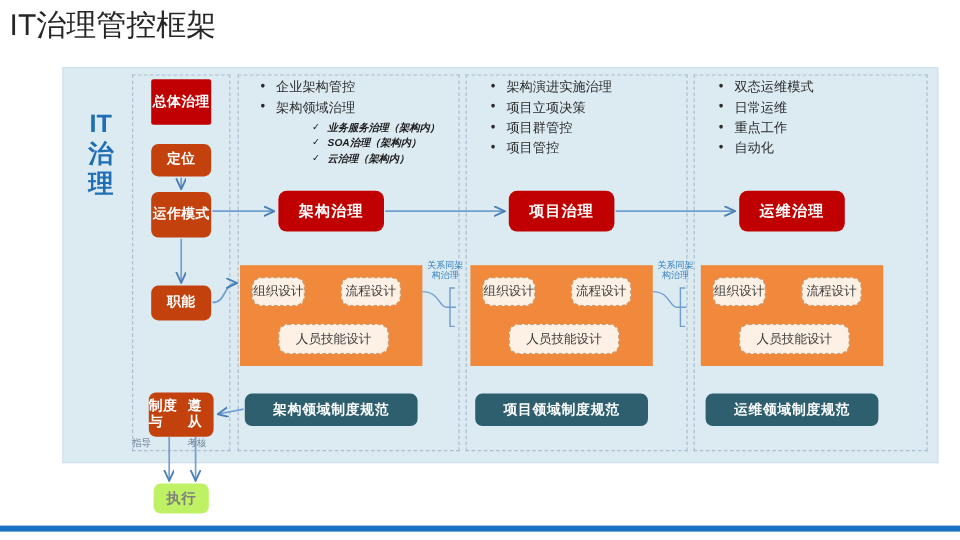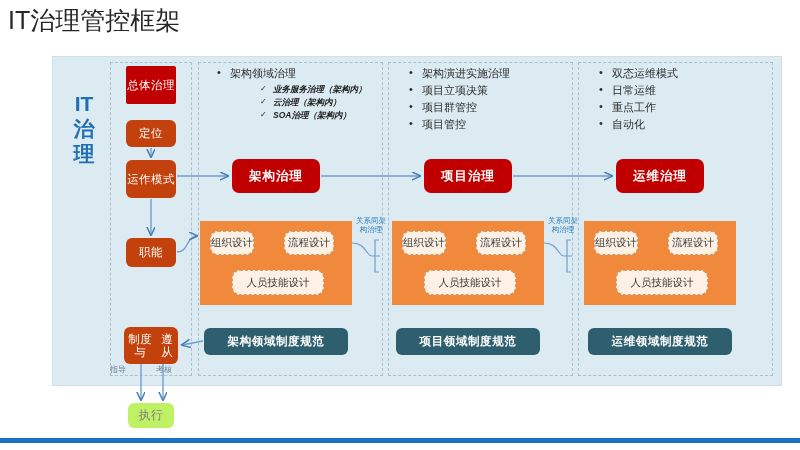--- a/index.html
+++ b/index.html
@@ -30,21 +30,21 @@
   
   .region{position:absolute;border:1px dashed #aabfd0;box-sizing:border-box;}
   #region-left{left:110px;top:62px;width:82px;height:314px;}
   #region-arch{left:198px;top:62px;width:185px;height:314px;}
   #region-proj{left:388px;top:62px;width:185px;height:314px;}
   #region-ops{left:578px;top:62px;width:195px;height:314px;}
 
   
   .chip{
     position:absolute;box-sizing:border-box;display:flex;align-items:center;
-    justify-content:center;text-align:center;color:#ffffff;font-weight:normal;
+    justify-content:center;color:#ffffff;font-weight:bold;
     font-size:11.5px;line-height:1.12;letter-spacing:0.4px;
   }
   .chip.red{background:#c00000;border-radius:2px;}
   .chip.purple{background:#c2410c;border-radius:6px;}
   .chip.gray{background:#bef264;color:#808080;border-radius:6px;}
   #chip-overall{left:126px;top:66px;width:50px;height:38px;}
   #chip-position{left:126px;top:120px;width:50px;height:27px;}
   #chip-mode{left:126px;top:160px;width:50px;height:38px;}
   #chip-function{left:126px;top:238px;width:50px;height:29px;}
   #chip-policy{left:124px;top:327px;width:54px;height:37px;}
@@ -199,25 +199,26 @@
 </div>
 <div class="chip gray" id="chip-exec">
   <span>执行</span>
 </div>
 
 <div class="footlabel" id="label-guide">指导</div>
 <div class="footlabel" id="label-assess">考核</div>
 
 <div class="bullets" id="bullets-1">
   <ul>
+    <li class="lv1"><span>企业架构管控</span></li>
     <li class="lv1"><span>架构领域治理</span>
       <ul class="sub">
         <li class="lv2">业务服务治理（架构内）</li>
+        <li class="lv2">SOA治理（架构内）</li>
         <li class="lv2">云治理（架构内）</li>
-        <li class="lv2">SOA治理（架构内）</li>
       </ul>
     </li>
   </ul>
 </div>
 
 <div class="bullets" id="bullets-2">
   <ul>
     <li class="lv1">架构演进实施治理</li>
     <li class="lv1">项目立项决策</li>
     <li class="lv1">项目群管控</li>

